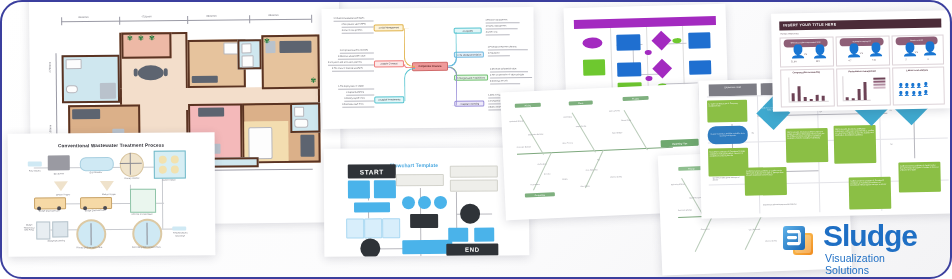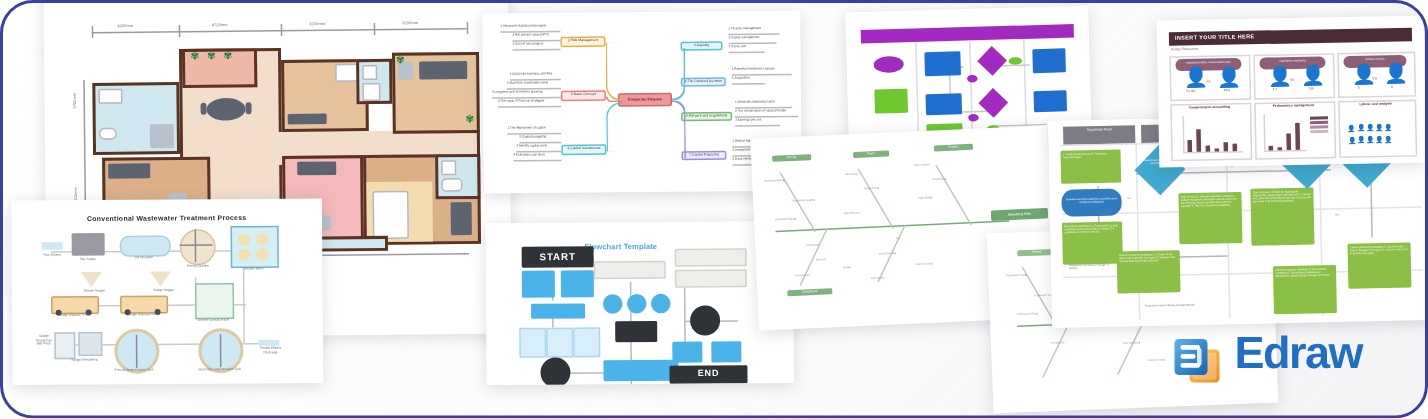--- a/index.html
+++ b/index.html
@@ -614,18 +614,19 @@
           </defs>
           <rect x="12" y="10" width="20" height="22" rx="3" fill="url(#go)"></rect>
           <rect x="14" y="12" width="16" height="18" rx="2" fill="#fff" opacity=".25"></rect>
           <rect x="2" y="3" width="22" height="24" rx="3" fill="url(#gb)"></rect>
           <rect x="6" y="7" width="13" height="3.2" rx="1.4" fill="#fff"></rect>
           <rect x="6" y="13" width="10" height="3.2" rx="1.4" fill="#fff"></rect>
           <rect x="6" y="19" width="13" height="3.2" rx="1.4" fill="#fff"></rect>
           <rect x="17" y="9" width="3" height="12" rx="1.4" fill="#fff" opacity=".85"></rect>
         </svg>
       </div>
-      <div class="logo-text">Edraw</div>
+      <div class="logo-text">Sludge</div>
+      <div class="logo-sub">Visualization Solutions</div>
     </div>
 
   </div>
   <div id="frame"></div>
 </div>
 
 </body></html>

